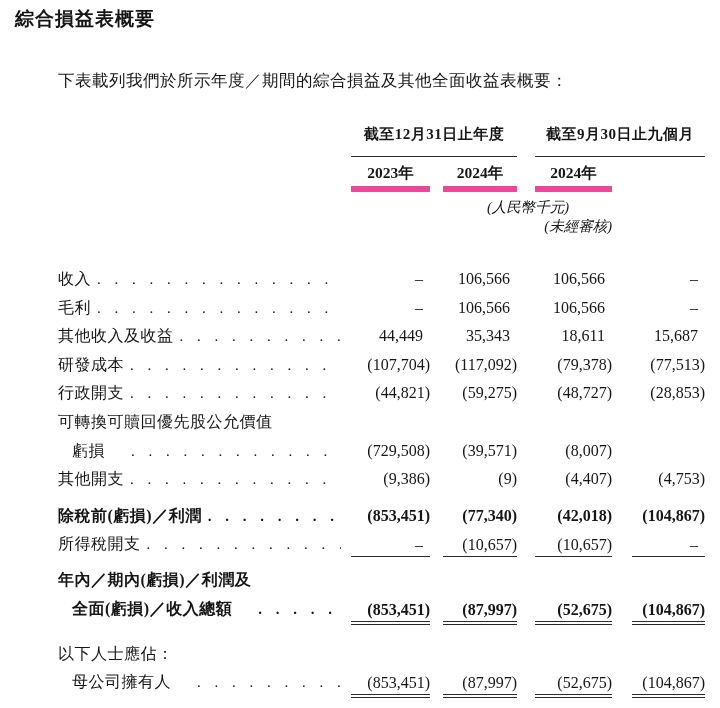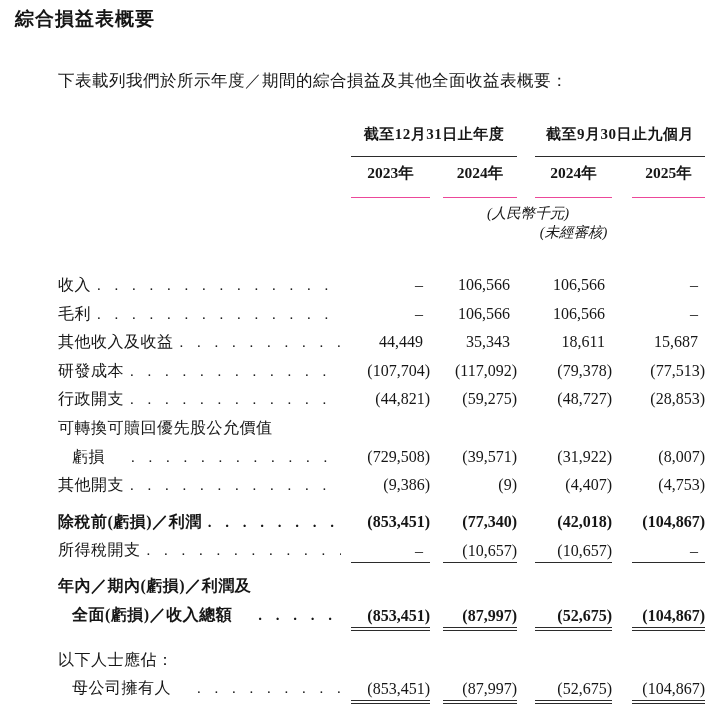--- a/index.html
+++ b/index.html
@@ -30,25 +30,25 @@
   .num { display:block; text-align:right; padding-right:7px; white-space:nowrap; }
   .num.paren { padding-right:0; }
 
   
   .ghead { font-weight:bold; font-size:15px; letter-spacing:0.5px; }
   .grp { text-align:center; border-bottom:1px solid #2b2b2b; padding-bottom:12px; line-height:19px; white-space:nowrap; }
   .grp1 { grid-column:2/4; }
   .grp2 { grid-column:4/6; margin-left:18px; }
 
   .yrow { margin-top:6px; font-weight:bold; font-size:15.5px; }
-  .yr { display:block; text-align:center; line-height:20px; padding-bottom:14px; border-bottom:1px solid #ec4899; }
+  .yr { display:block; text-align:center; line-height:20px; padding-bottom:3px; border-bottom:6px solid #ec4899; }
 
   .unit-row { margin-top:6px; }
   .unit-row .txt { grid-column:2/6; text-align:center; font-style:italic; font-size:14.5px; line-height:19px; }
-  .audit-row .txt { grid-column:4/5; margin-left:18px; text-align:center; font-style:italic; font-size:14.5px; line-height:19px; }
+  .audit-row .txt { grid-column:4/5; margin-left:18px; text-align:right; font-style:italic; font-size:14.5px; line-height:19px; }
 
   
   .tbody { margin-top:29px; }
   .row { line-height:28.6px; }
   .row .lbl { display:flex; align-items:flex-start; white-space:nowrap; overflow:hidden; letter-spacing:0.5px; }
   .row.ind .lbl { padding-left:14px;gap:20px; }
   .row.b { font-weight:bold; }
   .span-all { grid-column:1/6; }
 
   .dots { flex:1 1 auto; overflow:hidden; letter-spacing:5px; margin:0 10px 0 6px; font-size:15px; color:#161616; }
@@ -82,23 +82,20 @@
       <div></div>
       <div class="cell1">
           <span class="yr">2023年</span>
         </div>
       <div class="cell2">
           <span class="yr">2024年</span>
         </div>
       <div class="cell3">
           <span class="yr">2024年</span>
         </div>
-      <div class="cell4">
-          <span class="yr">2025年</span>
-        </div>
     </div>
 
     <div class="grid unit-row">
       <div></div>
       <div class="txt">(人民幣千元)</div>
     </div>
     <div class="grid audit-row">
       <div></div>
       <div class="txt">(未經審核)</div>
     </div>
@@ -210,23 +207,20 @@
         <div class="lbl">
             <span>虧損</span>
             <span class="dots"></span>
           </div>
         <div class="cell1">
             <span class="num paren">(729,508)</span>
           </div>
         <div class="cell2">
             <span class="num paren">(39,571)</span>
           </div>
-        <div class="cell3">
-            <span class="num paren">(31,922)</span>
-          </div>
         <div class="cell4">
             <span class="num paren">(8,007)</span>
           </div>
       </div>
 
       <div class="grid row">
         <div class="lbl">
             <span>其他開支</span>
             <span class="dots"></span>
           </div>

